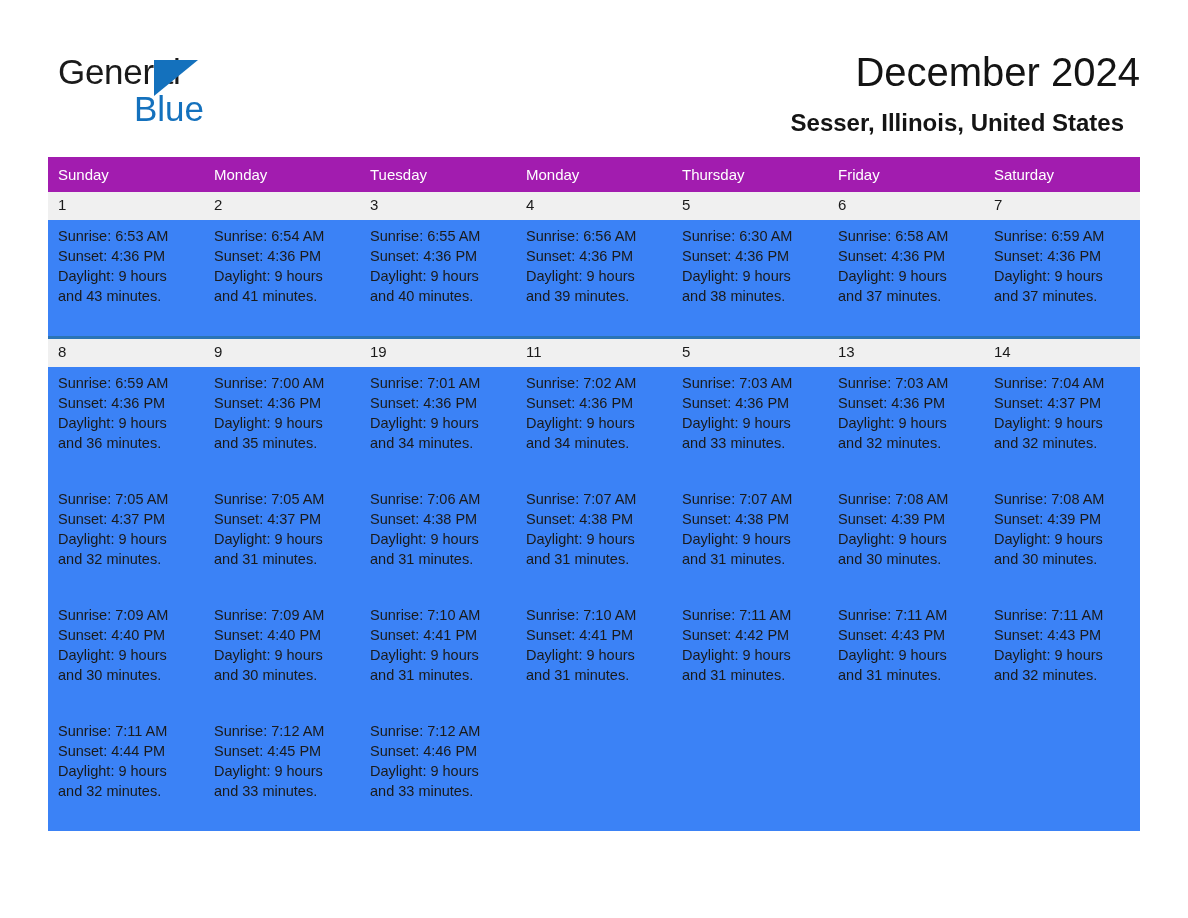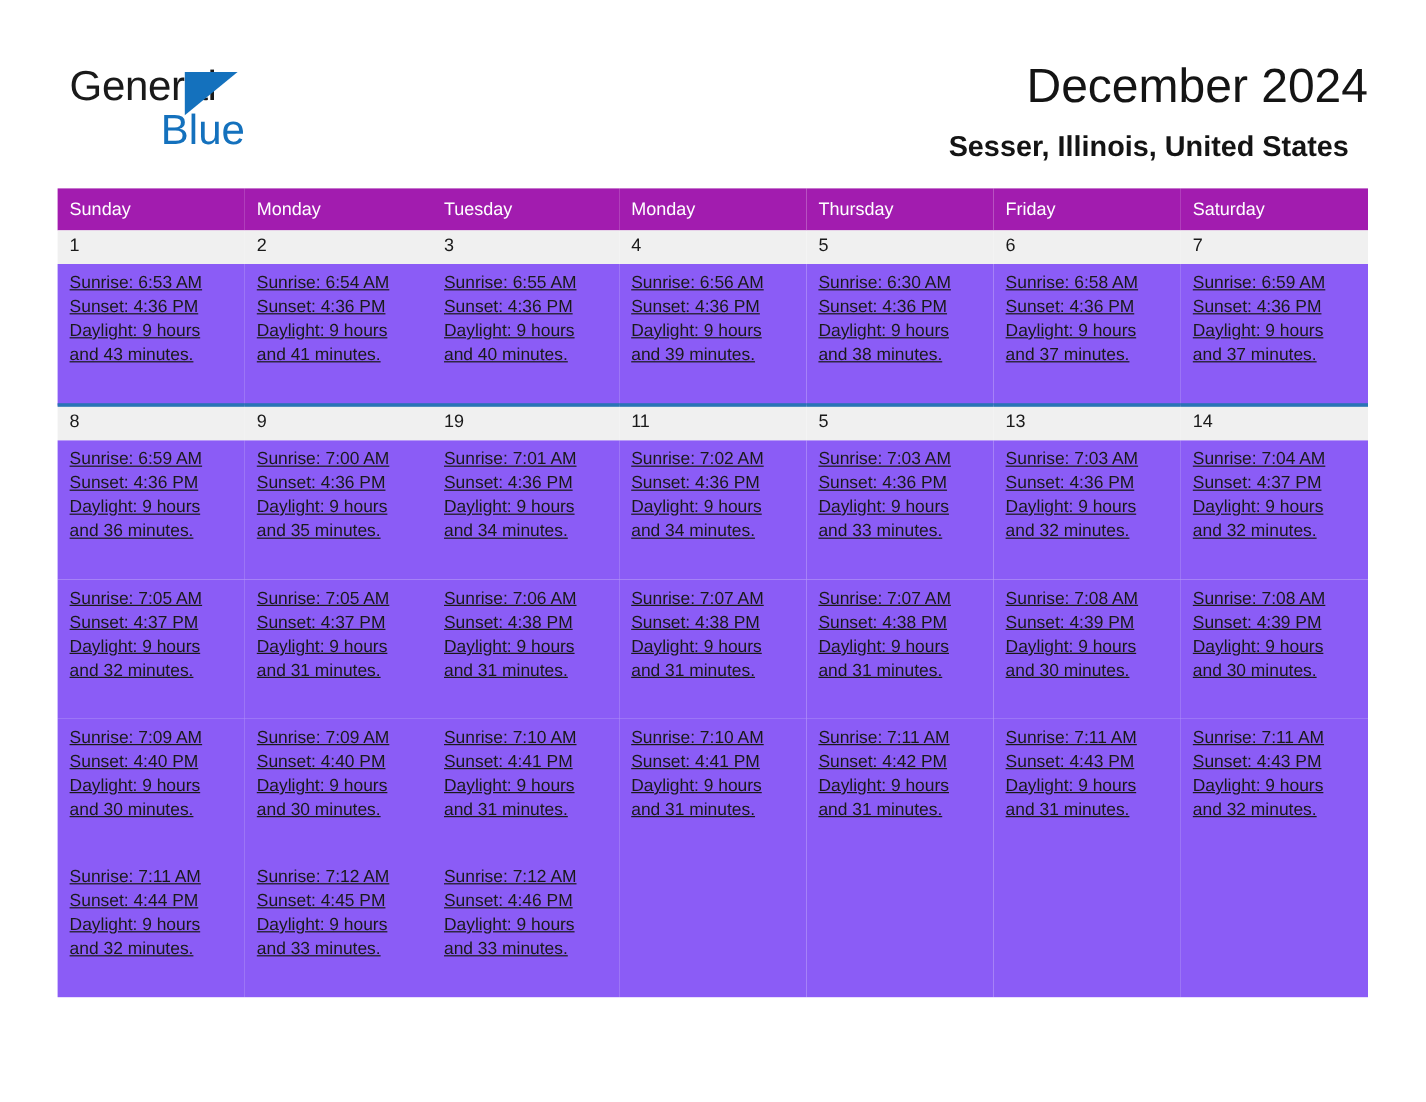--- a/index.html
+++ b/index.html
@@ -124,25 +124,24 @@
     color: #1a1a1a;
     padding: 4px 0 4px 10px;
     height: 20px;
     vertical-align: top;
   }
   tr.week-1 td.datenum {
     border-top: none;
   }
 
   tr.detail-row td {
-    background: #8b5cf6;
+    background: #3b82f6;
     vertical-align: top;
     padding: 6px 8px 14px 10px;
     height: 96px;
-    text-decoration: underline;
   }
 
   .detail-line {
     font-size: 14.5px;
     line-height: 20px;
     color: #1a1a1a;
     white-space: nowrap;
   }
 </style>
 </head>

